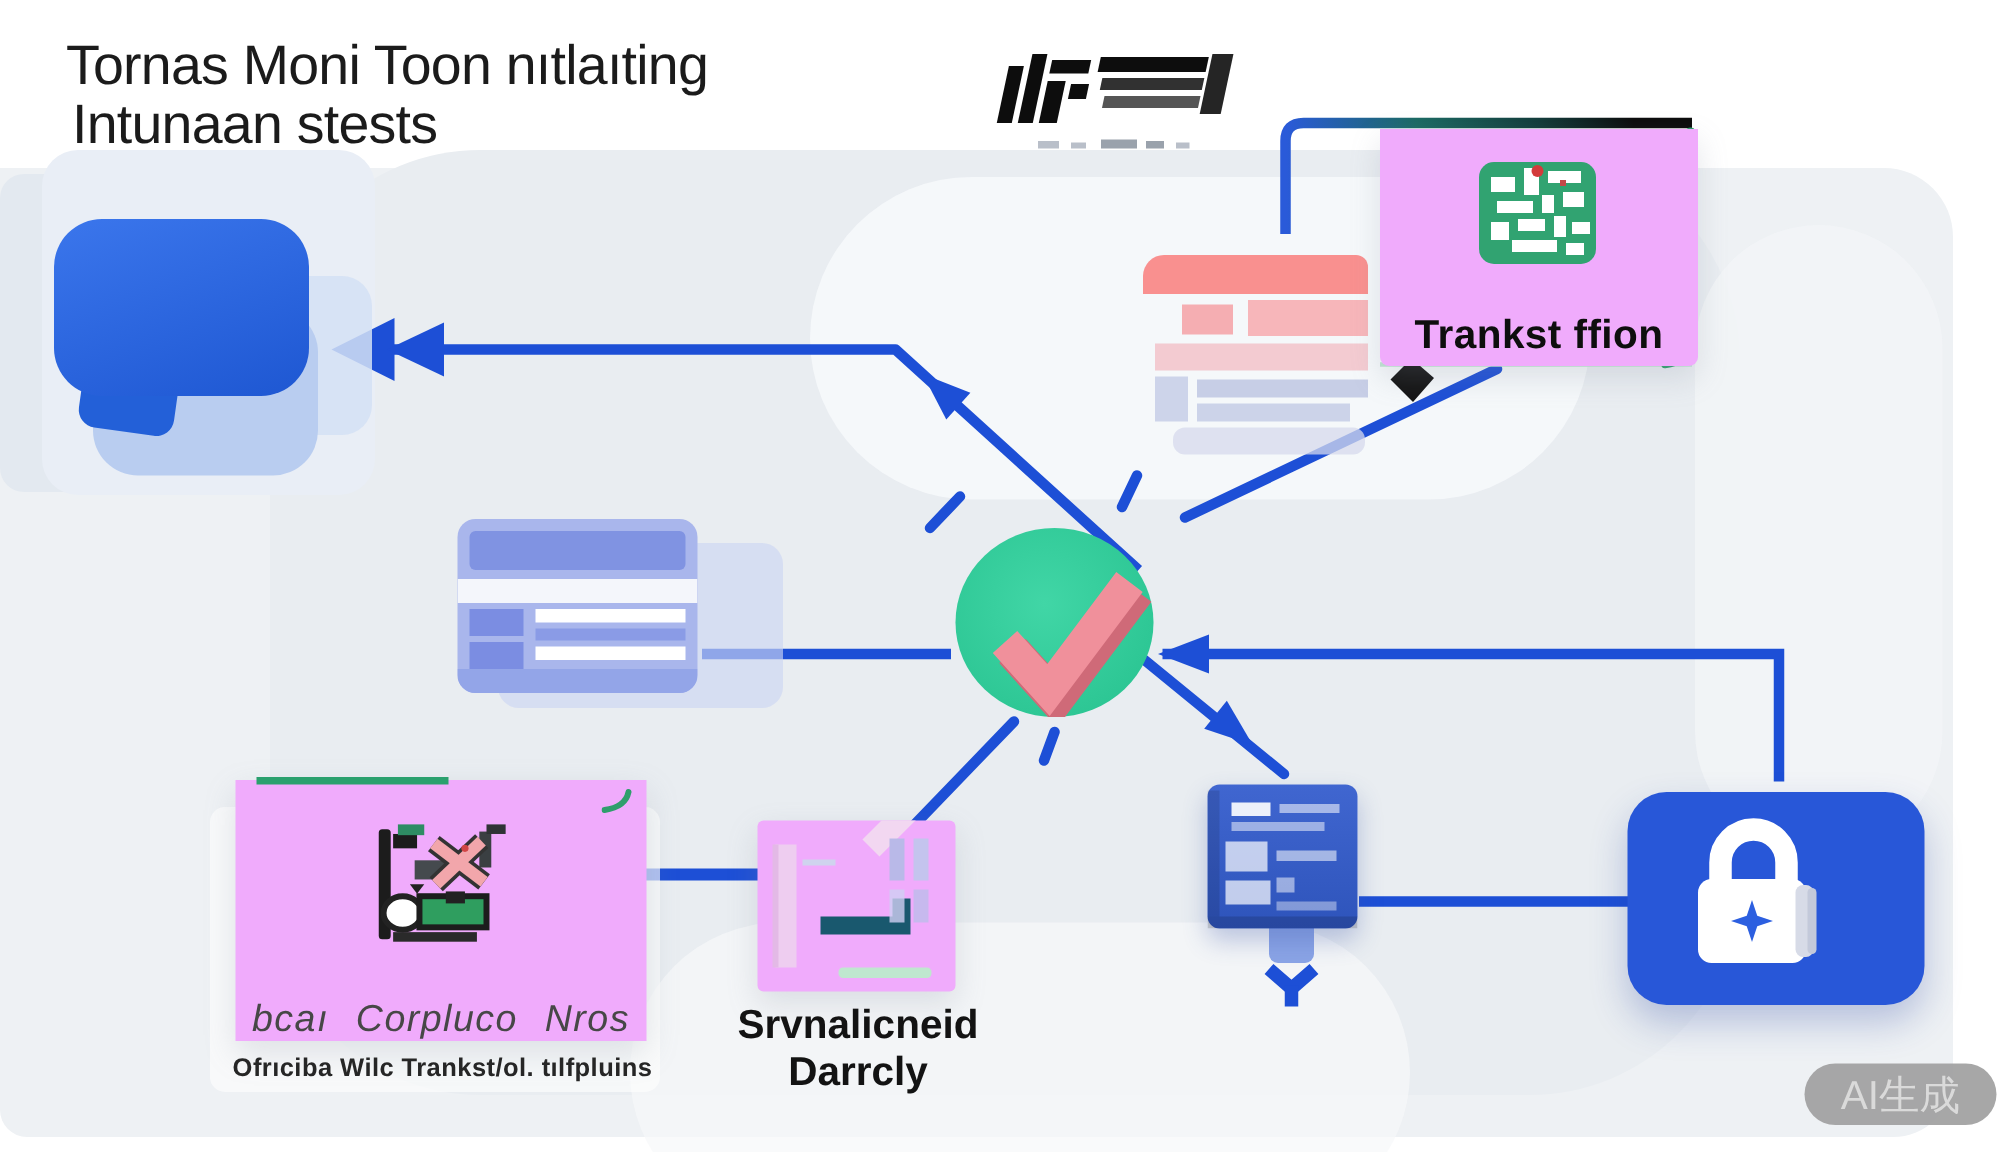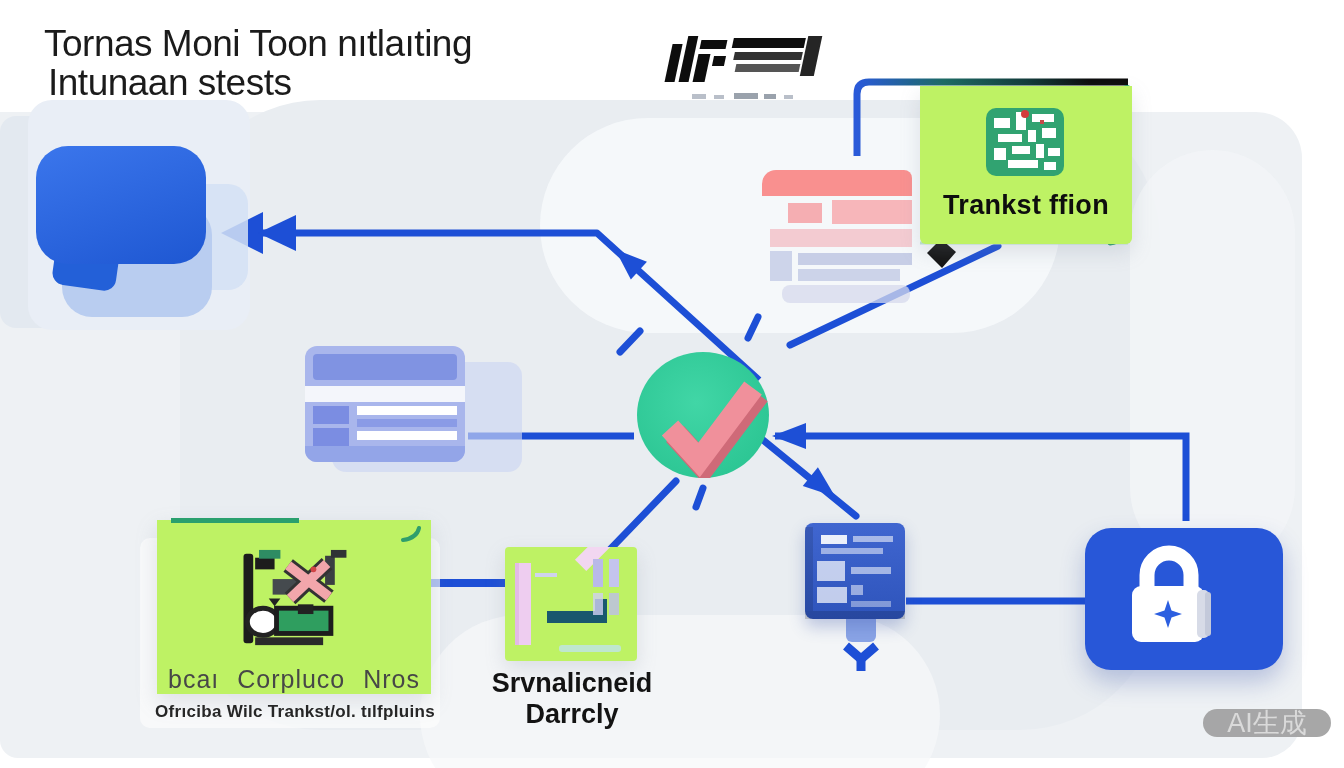--- a/index.html
+++ b/index.html
@@ -18,21 +18,21 @@
 
   
   .page-title{left:44px;top:24px;z-index:7;color:#1b1b1b;font-size:37px;line-height:39px;
               font-weight:400;letter-spacing:-.5px;}
   .page-title .l2{display:block;padding-left:4px;}
 
   
   .arrows{left:0;top:0;z-index:4;}
 
   
-  .card{background:#bef264;z-index:6;box-shadow:0 8px 20px rgba(130,140,160,.22);}
+  .card{background:#f0abfc;z-index:6;box-shadow:0 8px 20px rgba(130,140,160,.22);gap:18px;}
 
   
   .bubble-echo1{left:28px;top:100px;width:222px;height:230px;background:#e9eef6;border-radius:24px;z-index:2;}
   .bubble-echo2{left:150px;top:184px;width:98px;height:106px;background:#d4e0f4;border-radius:20px;opacity:.85;z-index:5;}
   .bubble-echo3{left:62px;top:205px;width:150px;height:112px;background:#b9cdf0;border-radius:30px;z-index:5;}
   .bubble-main{left:36px;top:146px;width:170px;height:118px;border-radius:32px;z-index:6;
                background:linear-gradient(160deg,#3b76ec,#1e57d2);}
   .bubble-tail{left:54px;top:240px;width:64px;height:48px;background:#2360d8;border-radius:12px;
                transform:rotate(8deg);z-index:5;}
 
@@ -67,40 +67,40 @@
   .pc-cell2{left:8px;top:82px;width:36px;height:18px;background:#7b8de2;}
   .pc-r1{left:52px;top:60px;width:100px;height:9px;background:#ffffff;}
   .pc-r2{left:52px;top:73px;width:100px;height:8px;background:#8a9be6;}
   .pc-r3{left:52px;top:85px;width:100px;height:9px;background:#ffffff;}
   .pc-foot{left:0;top:100px;width:160px;height:16px;background:#93a5e8;}
 
   
   .comp-panel{left:140px;top:538px;width:300px;height:190px;background:#fdfdfe;opacity:.65;border-radius:10px;z-index:5;}
   .comp-card{left:157px;top:520px;width:274px;height:174px;display:flex;flex-direction:column;align-items:center;}
   .comp-topbar{position:absolute;left:14px;top:-2px;width:128px;height:5px;background:#2aa06e;}
-  .comp-label{margin-top:16px;font-size:25px;font-weight:500;color:#474747;letter-spacing:1px;word-spacing:10px;}
+  .comp-label{margin-top:16px;font-size:25px;font-weight:500;color:#474747;letter-spacing:1px;word-spacing:10px;font-style:italic;}
   .comp-sublabel{left:150px;top:702px;width:290px;text-align:center;font-size:17px;font-weight:600;
     color:#262626;letter-spacing:.3px;z-index:6;}
 
   
   .ver-card{left:505px;top:547px;width:132px;height:114px;border-radius:4px;}
   .ver-label{left:472px;top:668px;width:200px;text-align:center;z-index:6;font-size:27px;
     font-weight:700;line-height:31px;color:#131313;}
 
   
   .tbl-stem{left:846px;top:612px;width:30px;height:30px;background:#8aa4e6;border-radius:0 0 6px 6px;z-index:5;}
   .tbl-card{left:805px;top:523px;width:100px;height:96px;border-radius:8px;z-index:6;
     background:linear-gradient(180deg,#4066d0,#2e54bb);box-shadow:0 8px 16px rgba(60,85,170,.3);}
 
   
   .lock-card{left:1085px;top:528px;width:198px;height:142px;background:#2857d8;border-radius:26px;z-index:6;
     box-shadow:0 12px 24px rgba(40,70,160,.28);}
 
   
-  .watermark{left:1203px;top:709px;width:128px;height:28px;border-radius:23px;background:#a3a3a3;opacity:.95;
+  .watermark{left:1203px;top:709px;width:128px;height:41px;border-radius:23px;background:#a3a3a3;opacity:.95;
     z-index:8;display:flex;align-items:center;justify-content:center;}
   .watermark span{font-size:27px;color:#d9d9d9;font-weight:500;}
 
   .logo{left:652px;top:28px;z-index:7;}
 </style>
 </head>
 <body>
 
 <div class="canvas">
 

